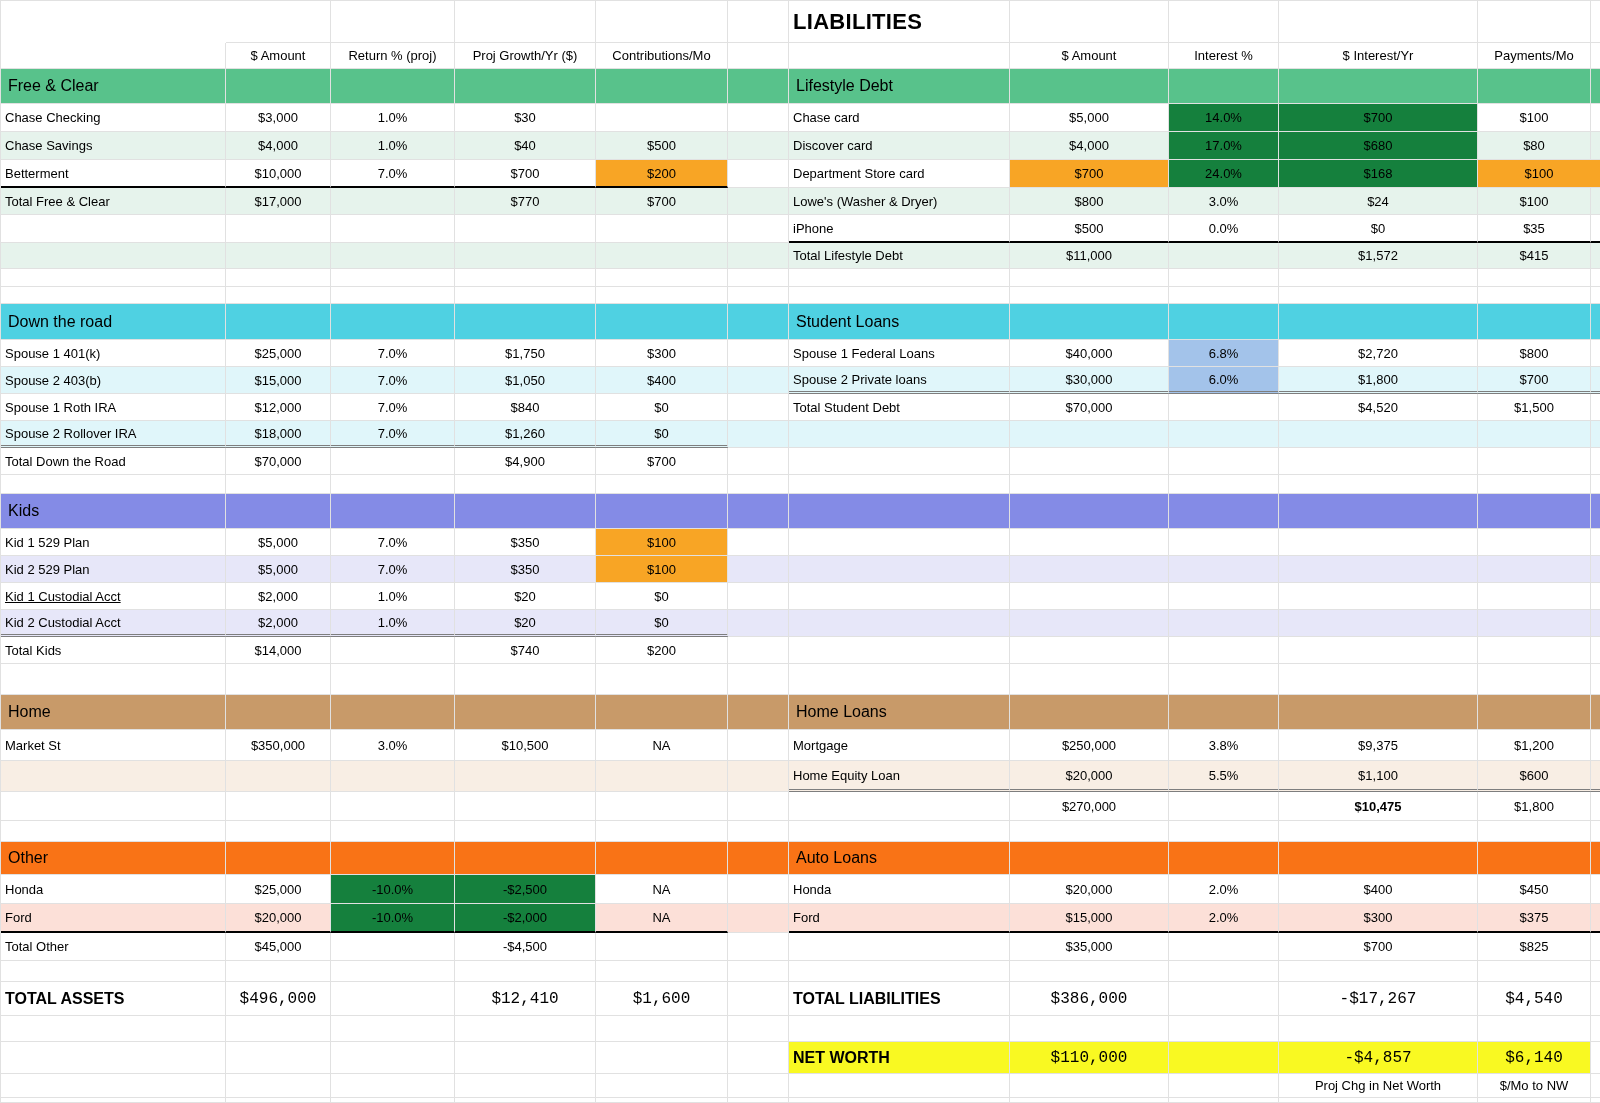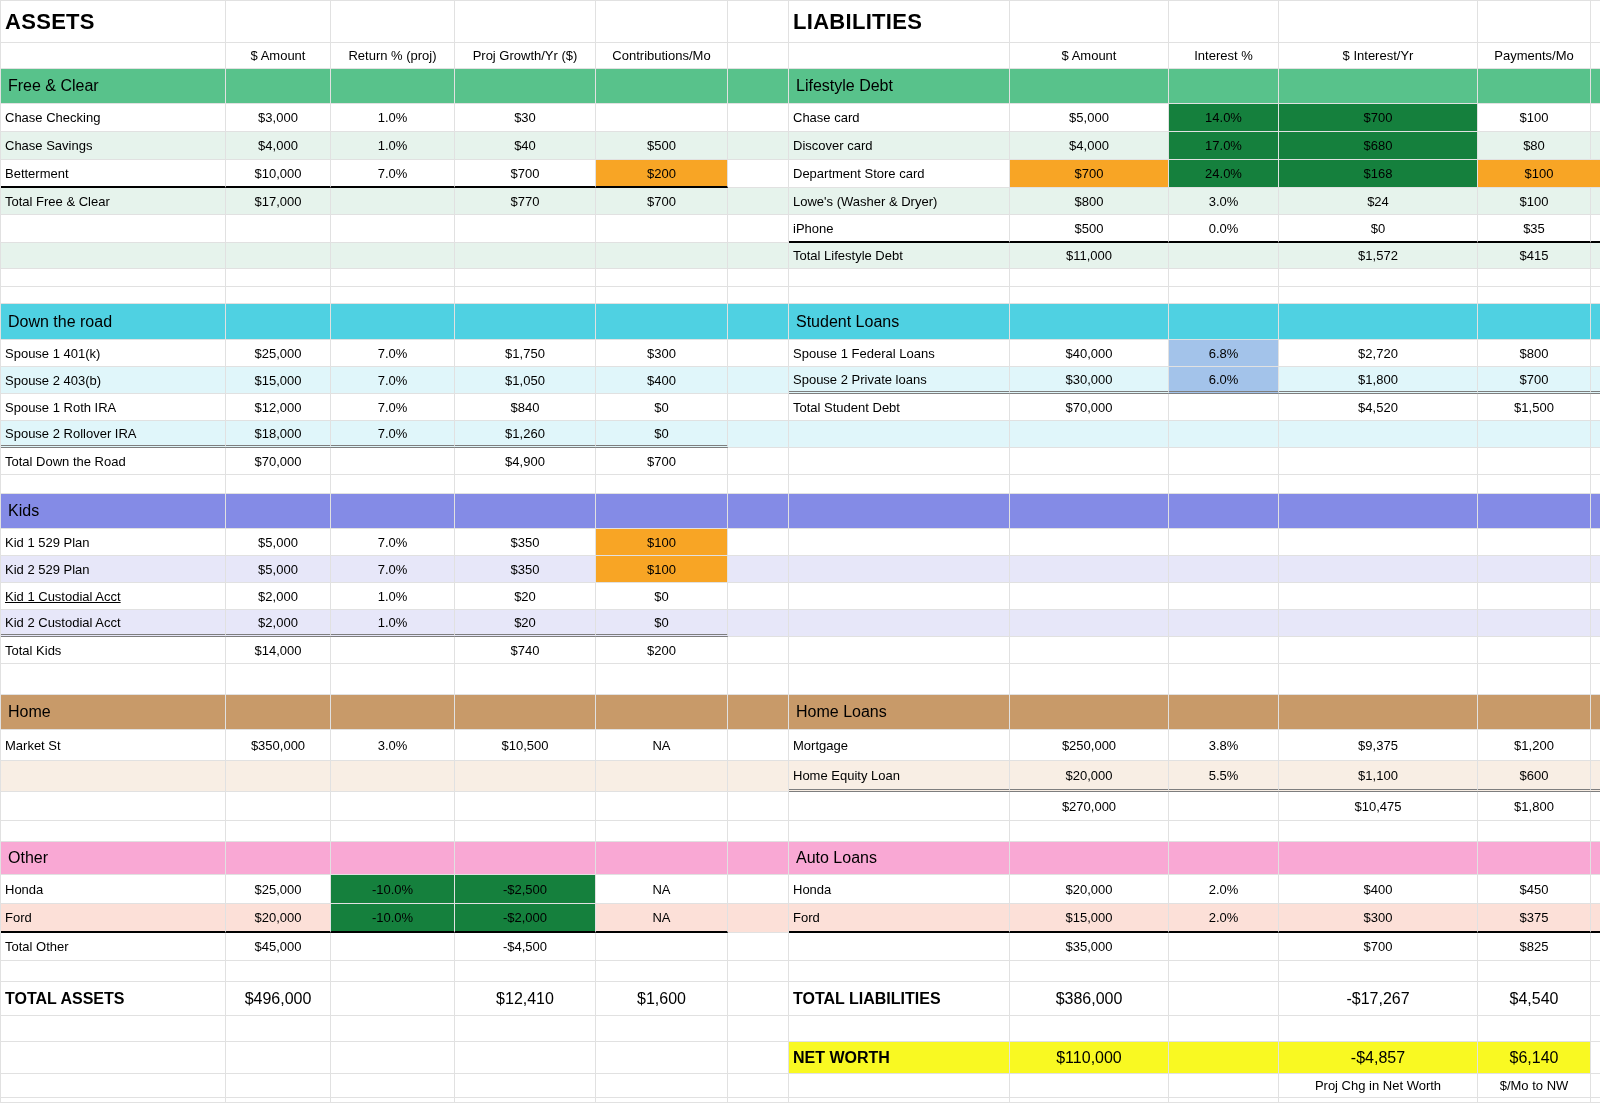--- a/index.html
+++ b/index.html
@@ -18,47 +18,46 @@
     border-right:1px solid #e1e1e1;
     border-bottom:1px solid #e1e1e1;
     box-sizing:border-box;
     display:flex;align-items:center;justify-content:center;
     font-size:13px;line-height:1;
     white-space:nowrap;overflow:hidden;
   }
   .left{justify-content:flex-start;padding-left:4px;text-align:left;}
   .title{font-size:22px;font-weight:700;letter-spacing:.3px;}
   .section{font-size:16px;padding-left:7px;}
-  .big{font-size:16px;}
+  .big{font-size:16px;font-family:Liberation Mono, monospace;}
   .bigbold{font-size:16px;font-weight:700;}
   
   .band-g-hdr{background:#58C28B;}
   .band-g-str{background:#E6F3EC;}
   .band-c-hdr{background:#4FD1E2;}
   .band-c-str{background:#E0F6FA;}
   .band-p-hdr{background:#848BE6;}
   .band-p-str{background:#E7E7F9;}
   .band-t-hdr{background:#C89A69;}
   .band-t-str{background:#F8EEE4;}
-  .band-o-hdr{background:#f9a8d4;}
+  .band-o-hdr{background:#f97316;}
   .band-o-str{background:#FCE0D8;}
   
   .red{background:#15803d;}
   .orange{background:#F8A525;}
   .blue{background:#A3C3EA;}
   .yellow{background:#F9F922;}
   
   .bb-black{border-bottom:2px solid #000;}
   .bb-gray{border-bottom:3px double #7e7e7e;}
 </style>
 </head>
 <body>
 
 <div id="sheet">
-    <div class="cell left title" style="grid-area: 1 / 1 / auto / span 1;">ASSETS</div>
     <div class="cell" style="grid-area: 1 / 2 / auto / span 1;"></div>
     <div class="cell" style="grid-area: 1 / 3 / auto / span 1;"></div>
     <div class="cell" style="grid-area: 1 / 4 / auto / span 1;"></div>
     <div class="cell" style="grid-area: 1 / 5 / auto / span 1;"></div>
     <div class="cell" style="grid-area: 1 / 6 / auto / span 1;"></div>
     <div class="cell left title" style="grid-area: 1 / 7 / auto / span 1;">LIABILITIES</div>
     <div class="cell" style="grid-area: 1 / 8 / auto / span 1;"></div>
     <div class="cell" style="grid-area: 1 / 9 / auto / span 1;"></div>
     <div class="cell" style="grid-area: 1 / 10 / auto / span 1;"></div>
     <div class="cell" style="grid-area: 1 / 11 / auto / span 1;"></div>
@@ -388,21 +387,21 @@
     <div class="cell band-t-str bb-gray" style="grid-area: 28 / 12 / auto / span 1;"></div>
     <div class="cell" style="grid-area: 29 / 1 / auto / span 1;"></div>
     <div class="cell" style="grid-area: 29 / 2 / auto / span 1;"></div>
     <div class="cell" style="grid-area: 29 / 3 / auto / span 1;"></div>
     <div class="cell" style="grid-area: 29 / 4 / auto / span 1;"></div>
     <div class="cell" style="grid-area: 29 / 5 / auto / span 1;"></div>
     <div class="cell" style="grid-area: 29 / 6 / auto / span 1;"></div>
     <div class="cell" style="grid-area: 29 / 7 / auto / span 1;"></div>
     <div class="cell" style="grid-area: 29 / 8 / auto / span 1;">$270,000</div>
     <div class="cell" style="grid-area: 29 / 9 / auto / span 1;"></div>
-    <div class="cell" style="grid-area: 29 / 10 / auto / span 1;">$10,475</div>
+    <div class="cell" style="grid-area: 29 / 10 / auto / span 1; font-weight: bold;">$10,475</div>
     <div class="cell" style="grid-area: 29 / 11 / auto / span 1;">$1,800</div>
     <div class="cell" style="grid-area: 29 / 12 / auto / span 1;"></div>
     <div class="cell" style="grid-area: 30 / 1 / auto / span 1;"></div>
     <div class="cell" style="grid-area: 30 / 2 / auto / span 1;"></div>
     <div class="cell" style="grid-area: 30 / 3 / auto / span 1;"></div>
     <div class="cell" style="grid-area: 30 / 4 / auto / span 1;"></div>
     <div class="cell" style="grid-area: 30 / 5 / auto / span 1;"></div>
     <div class="cell" style="grid-area: 30 / 6 / auto / span 1;"></div>
     <div class="cell" style="grid-area: 30 / 7 / auto / span 1;"></div>
     <div class="cell" style="grid-area: 30 / 8 / auto / span 1;"></div>

